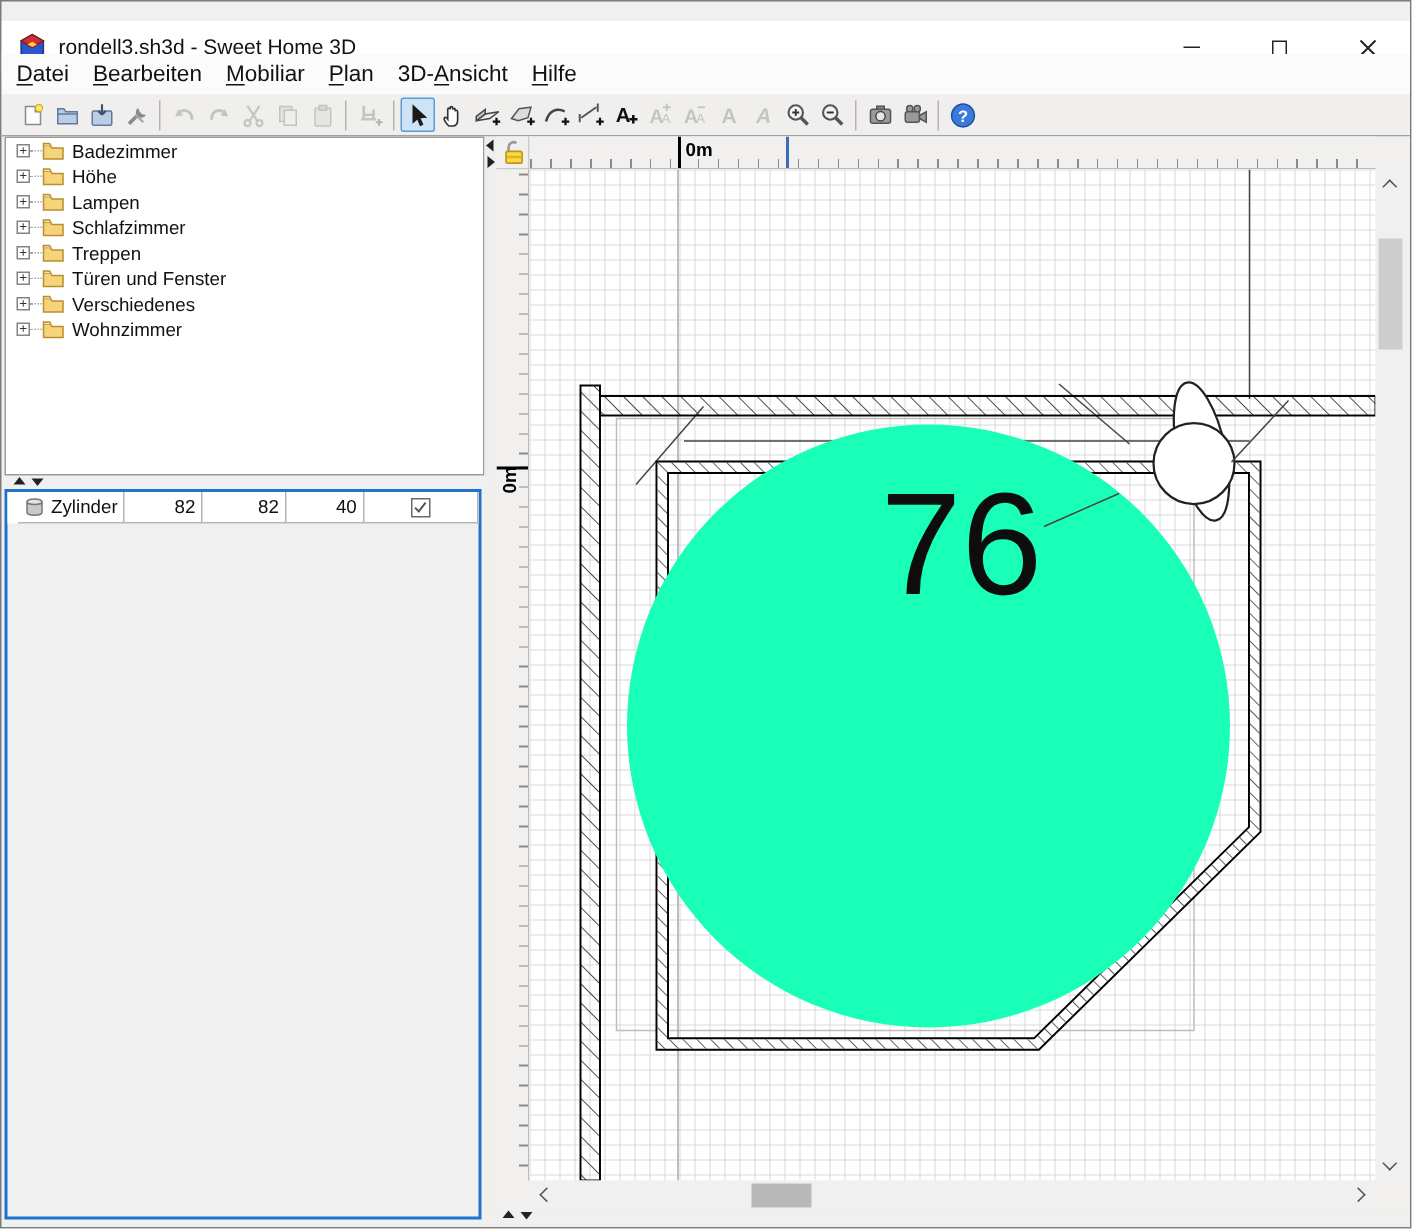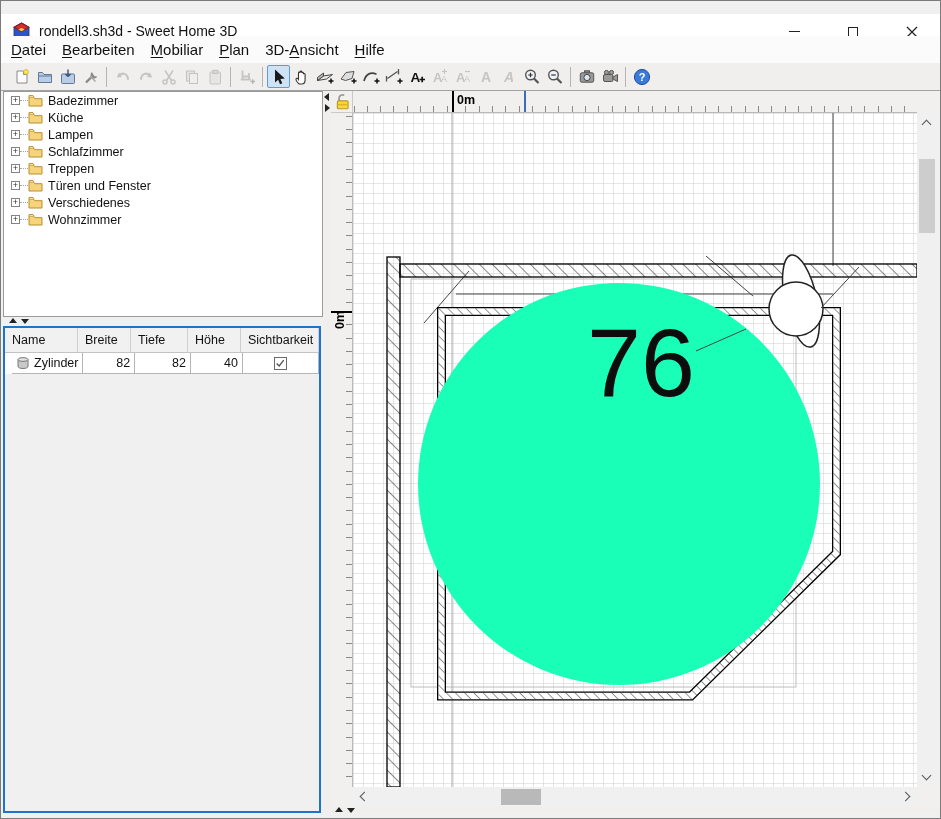--- a/index.html
+++ b/index.html
@@ -290,21 +290,21 @@
         </svg>
         <span class="tlabel">Badezimmer</span>
       </div>
       <div class="trow">
         <span class="texp">+</span>
         <span class="tdash"></span>
         <svg width="15" height="13" viewBox="0 0 15 13">
           <path d="M1 3h4.5l1.2 1.7H14v7.3H1z" fill="#f6d47c" stroke="#b98e2f"></path>
           <path d="M1 3V1.6h4l1 1.4" fill="#fbe7ae" stroke="#b98e2f"></path>
         </svg>
-        <span class="tlabel">Küche</span>
+        <span class="tlabel">Höhe</span>
       </div>
       <div class="trow">
         <span class="texp">+</span>
         <span class="tdash"></span>
         <svg width="15" height="13" viewBox="0 0 15 13">
           <path d="M1 3h4.5l1.2 1.7H14v7.3H1z" fill="#f6d47c" stroke="#b98e2f"></path>
           <path d="M1 3V1.6h4l1 1.4" fill="#fbe7ae" stroke="#b98e2f"></path>
         </svg>
         <span class="tlabel">Lampen</span>
       </div>
@@ -354,27 +354,20 @@
         <span class="tlabel">Wohnzimmer</span>
       </div>
     </div>
 
   <div id="hsplit1">
     <span class="tri tri-up" style="left:8px;top:1px;"></span>
     <span class="tri tri-down" style="left:20px;top:2px;"></span>
   </div>
 
   <div id="ftable">
-    <div id="thead">
-        <div class="th" style="width: 73px;">Name</div>
-        <div class="th" style="width: 53px;">Breite</div>
-        <div class="th" style="width: 57px;">Tiefe</div>
-        <div class="th" style="width: 53px;">Höhe</div>
-        <div class="th" style="width: 78px;">Sichtbarkeit</div>
-      </div>
     <div id="tbody">
         <div class="tr">
           <div class="td name" style="width: 73px;">
             <svg width="14" height="14" viewBox="0 0 14 14">
               <path d="M2 3.5v7c0 1.1 2.2 2 5 2s5-.9 5-2v-7" fill="#c9c9c9" stroke="#777"></path>
               <ellipse cx="7" cy="3.5" rx="5" ry="1.9" fill="#e2e2e2" stroke="#777"></ellipse>
             </svg>
             <span>Zylinder</span>
           </div>
           <div class="td num" style="width: 53px;">82</div>

